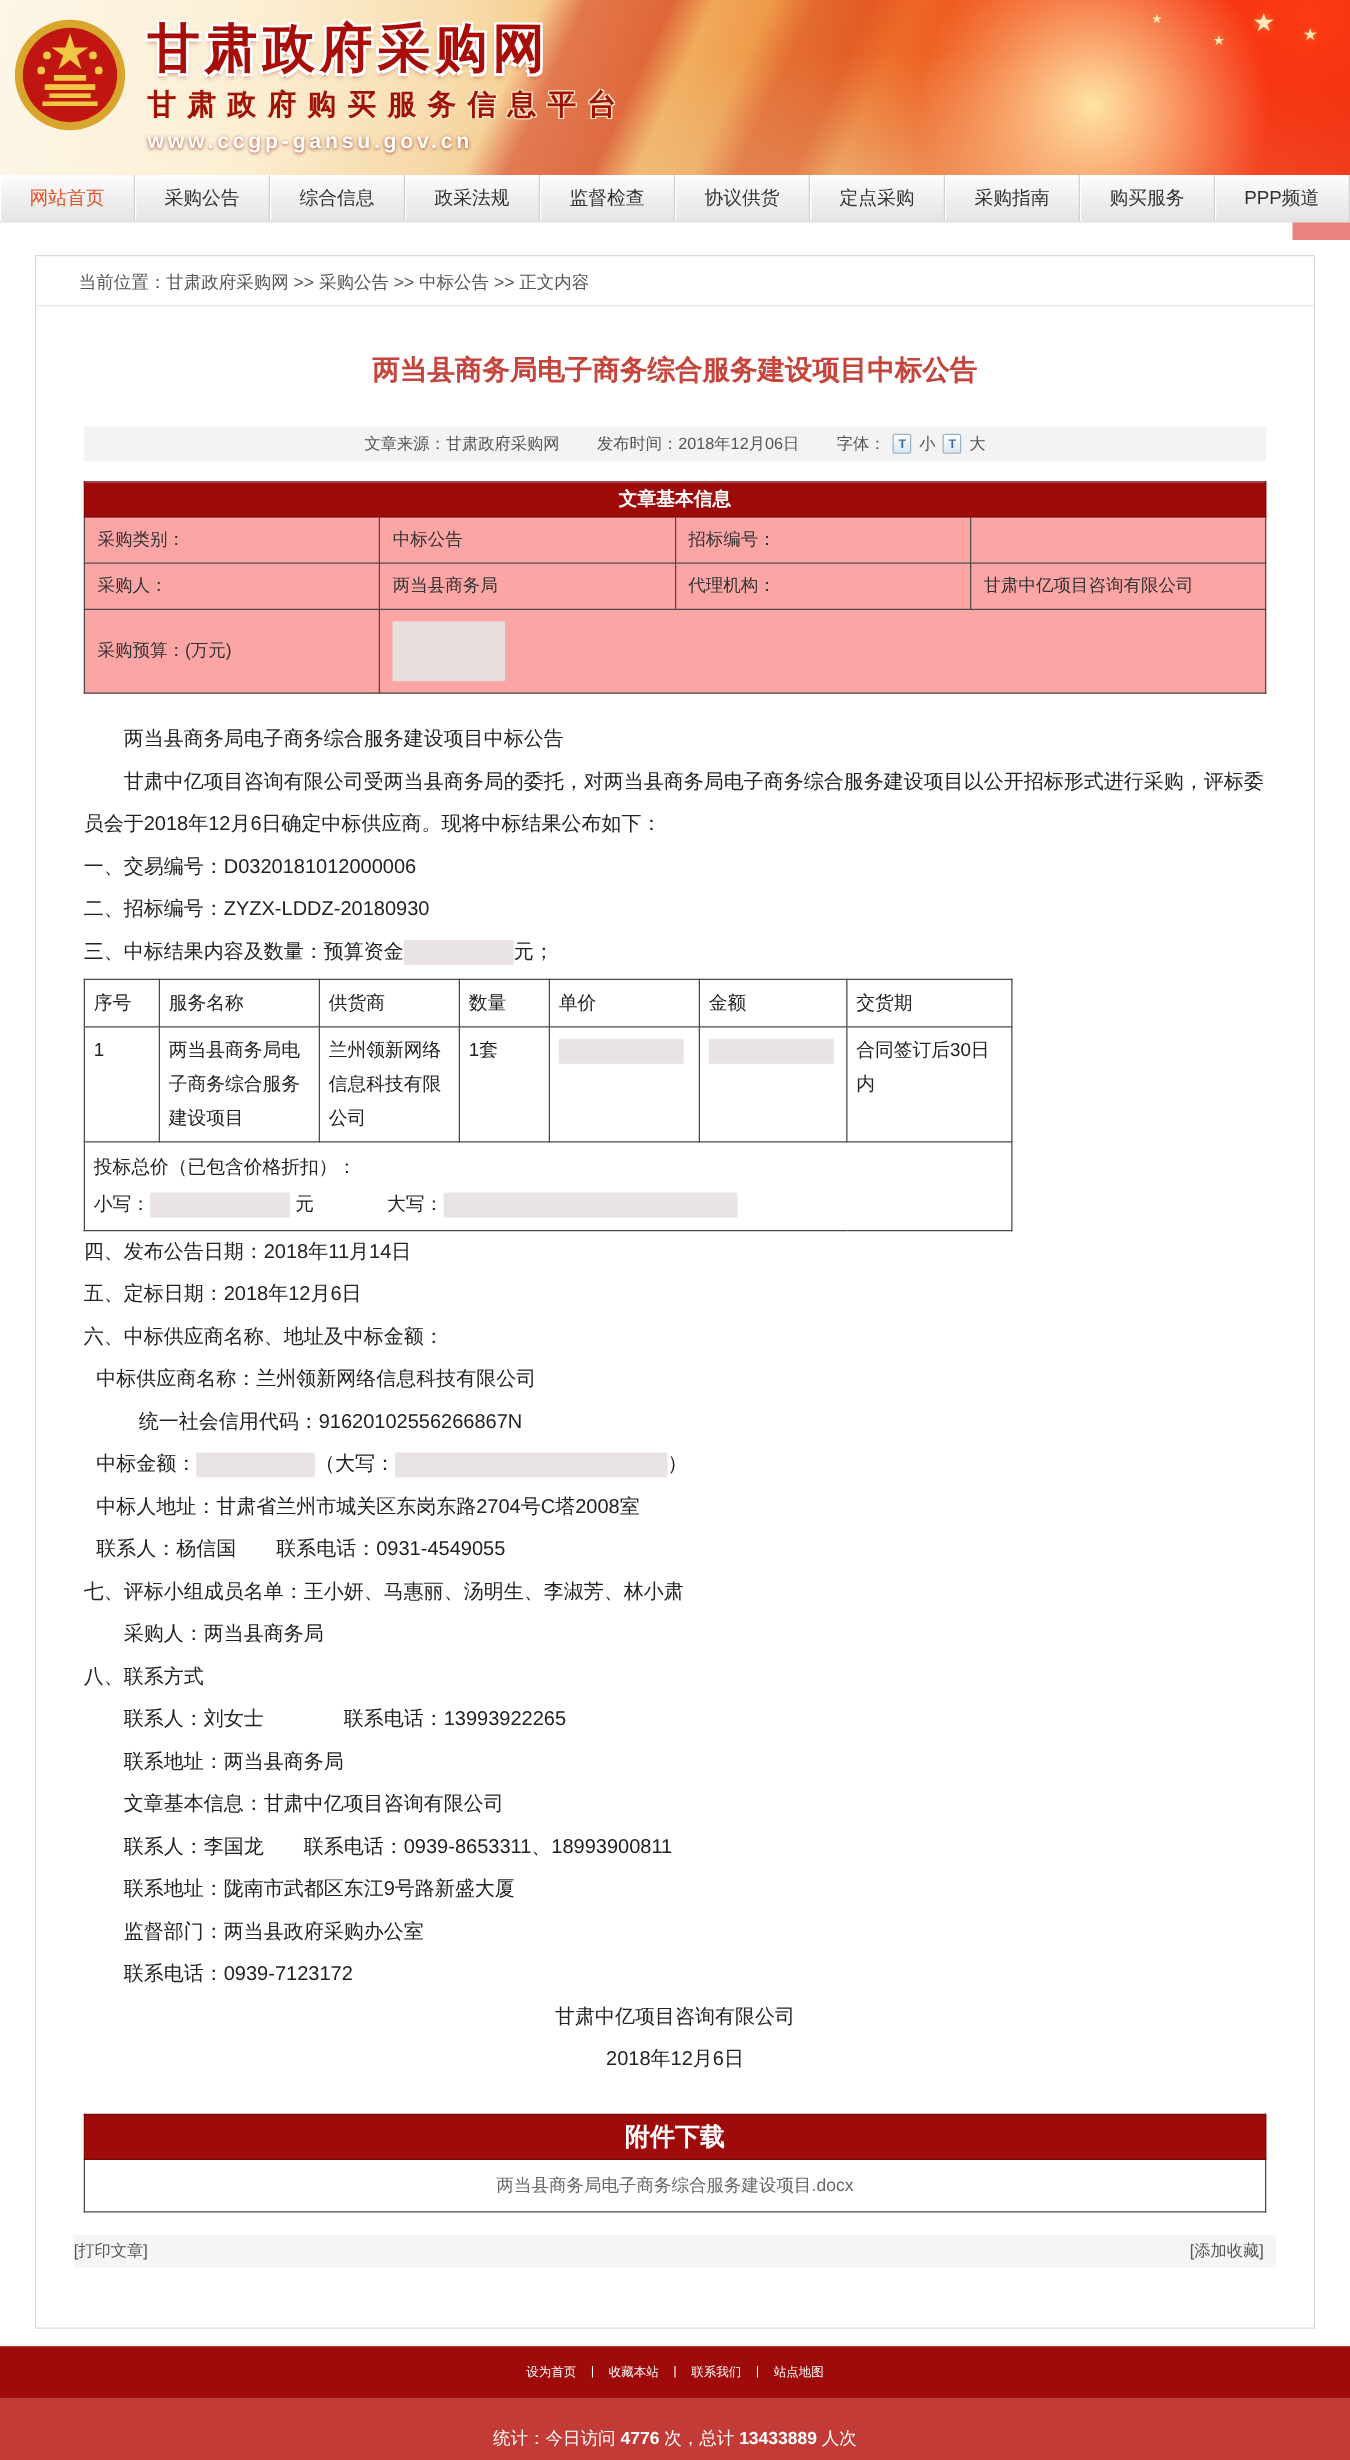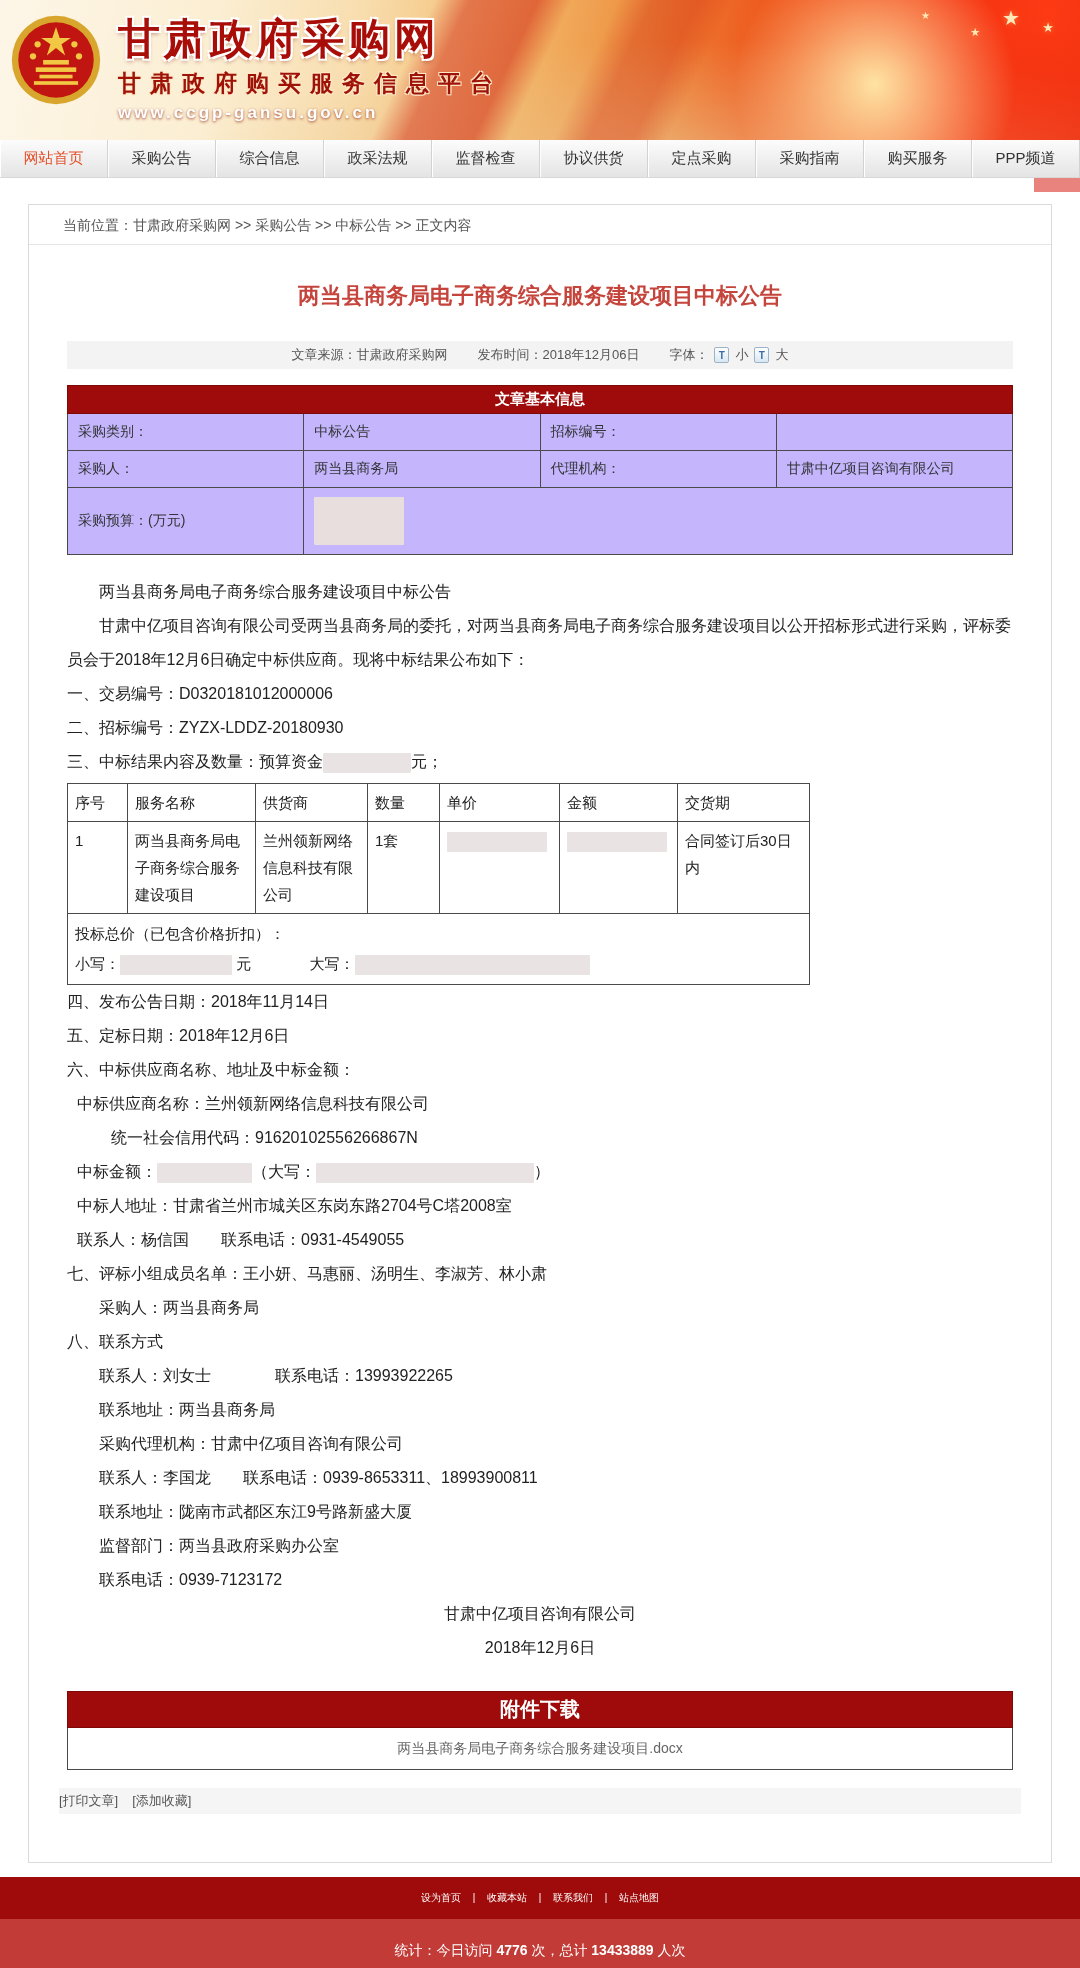--- a/index.html
+++ b/index.html
@@ -64,21 +64,21 @@
     width:15px; height:16px; border:1px solid #9bb3c8; border-radius:2px;
     background:linear-gradient(#ffffff,#d9e7f2); color:#3a6ea5; font-size:10px; font-weight:bold;
     display:inline-flex; align-items:center; justify-content:center; cursor:pointer;
   }
   
   .info-table { margin:16px 38px 0 38px; border-collapse:collapse; width:calc(100% - 76px); table-layout:fixed; }
   .info-table th {
     background:#9e0b0a; color:#fff; font-size:15px; font-weight:bold; height:28px; text-align:center;
     border:1px solid #7d0907;
   }
-  .info-table td { border:1px solid #4a4a4a; font-size:14px; color:#333; padding:9px 10px; background:#c4b5fd; }
+  .info-table td { border:1px solid #4a4a4a; font-size:14px; color:#333; padding:9px 10px; background:#fca5a5; }
   .col-l1 { width:15%; } .col-v1 { width:40%; } .col-l2 { width:13%; } .col-v2 { width:32%; }
   .redact { display:inline-block; height:20px; background:#e9e4e3; vertical-align:middle; border-radius:1px; }
   .redact.tall { height:48px; width:90px; background:#e7dedd; }
   
   .article-body { margin:20px 38px 0 38px; font-size:16px; color:#222; }
   .body-line { line-height:34px; min-height:34px; }
   .body-line.subtitle { padding-left:32px; }
   .body-line.para-indent { text-indent:32px; }
   
   .result-table { border-collapse:collapse; margin-top:4px; table-layout:fixed; width:742px; }
@@ -89,21 +89,21 @@
   .rc-seq{width:60px;} .rc-svc{width:128px;} .rc-sup{width:112px;} .rc-qty{width:72px;}
   .rc-prc{width:120px;} .rc-amt{width:118px;} .rc-dlv{width:132px;}
   .result-total td { line-height:2; }
   
   .attach-table { margin:26px 38px 0 38px; width:calc(100% - 76px); border-collapse:collapse; }
   .attach-table th { background:#9e0b0a; color:#fff; font-size:20px; height:36px; border:1px solid #7d0907; }
   .attach-table td { border:1px solid #4a4a4a; height:42px; text-align:center; font-size:14px; color:#666; }
   .attach-table td span { cursor:pointer; }
   .action-bar {
     margin:18px 30px 0 30px; height:26px; background:#f5f5f5; display:flex; align-items:center;
-    justify-content:flex-start; gap:14px; padding-right:10px; font-size:13px; color:#555;
+    justify-content:space-between; gap:4px; padding-right:10px; font-size:13px; color:#555;
   }
   .action-link { cursor:pointer; }
   
   .footer-links {
     height:42px; background:#9e0b0a; color:#fff; display:flex; align-items:center; justify-content:center;
     font-size:10px;
     font-family:Liberation Mono, monospace;
   }
   .footer-links span.lnk { cursor:pointer; padding:0 10px; }
   .footer-links span.bar { color:#fff; }
@@ -244,21 +244,21 @@
         <div class="body-line" style="padding-left: 10px;"><span>中标供应商名称：兰州领新网络信息科技有限公司</span></div>
         <div class="body-line" style="padding-left: 44px;"><span>统一社会信用代码：91620102556266867N</span></div>
         <div class="body-line" style="padding-left: 10px;"><span>中标金额：</span><span class="redact" style="width: 95px;"></span><span>（大写：</span><span class="redact" style="width: 218px;"></span><span>）</span></div>
         <div class="body-line" style="padding-left: 10px;"><span>中标人地址：甘肃省兰州市城关区东岗东路2704号C塔2008室</span></div>
         <div class="body-line" style="padding-left: 10px;"><span>联系人：杨信国　　联系电话：0931-4549055</span></div>
         <div class="body-line"><span>七、评标小组成员名单：王小妍、马惠丽、汤明生、李淑芳、林小肃</span></div>
         <div class="body-line" style="padding-left: 32px;"><span>采购人：两当县商务局</span></div>
         <div class="body-line"><span>八、联系方式</span></div>
         <div class="body-line" style="padding-left: 32px;"><span>联系人：刘女士　　　　联系电话：13993922265</span></div>
         <div class="body-line" style="padding-left: 32px;"><span>联系地址：两当县商务局</span></div>
-        <div class="body-line" style="padding-left: 32px;"><span>采购代理机构：甘肃中亿项目咨询有限公司</span></div>
+        <div class="body-line" style="padding-left: 32px;"><span>文章基本信息：甘肃中亿项目咨询有限公司</span></div>
         <div class="body-line" style="padding-left: 32px;"><span>联系人：李国龙　　联系电话：0939-8653311、18993900811</span></div>
         <div class="body-line" style="padding-left: 32px;"><span>联系地址：陇南市武都区东江9号路新盛大厦</span></div>
         <div class="body-line" style="padding-left: 32px;"><span>监督部门：两当县政府采购办公室</span></div>
         <div class="body-line" style="padding-left: 32px;"><span>联系电话：0939-7123172</span></div>
         <div class="body-line" style="text-align: center;"><span>甘肃中亿项目咨询有限公司</span></div>
         <div class="body-line" style="text-align: center;"><span>2018年12月6日</span></div>
       </div>
   </div>
 
   <table class="attach-table">

